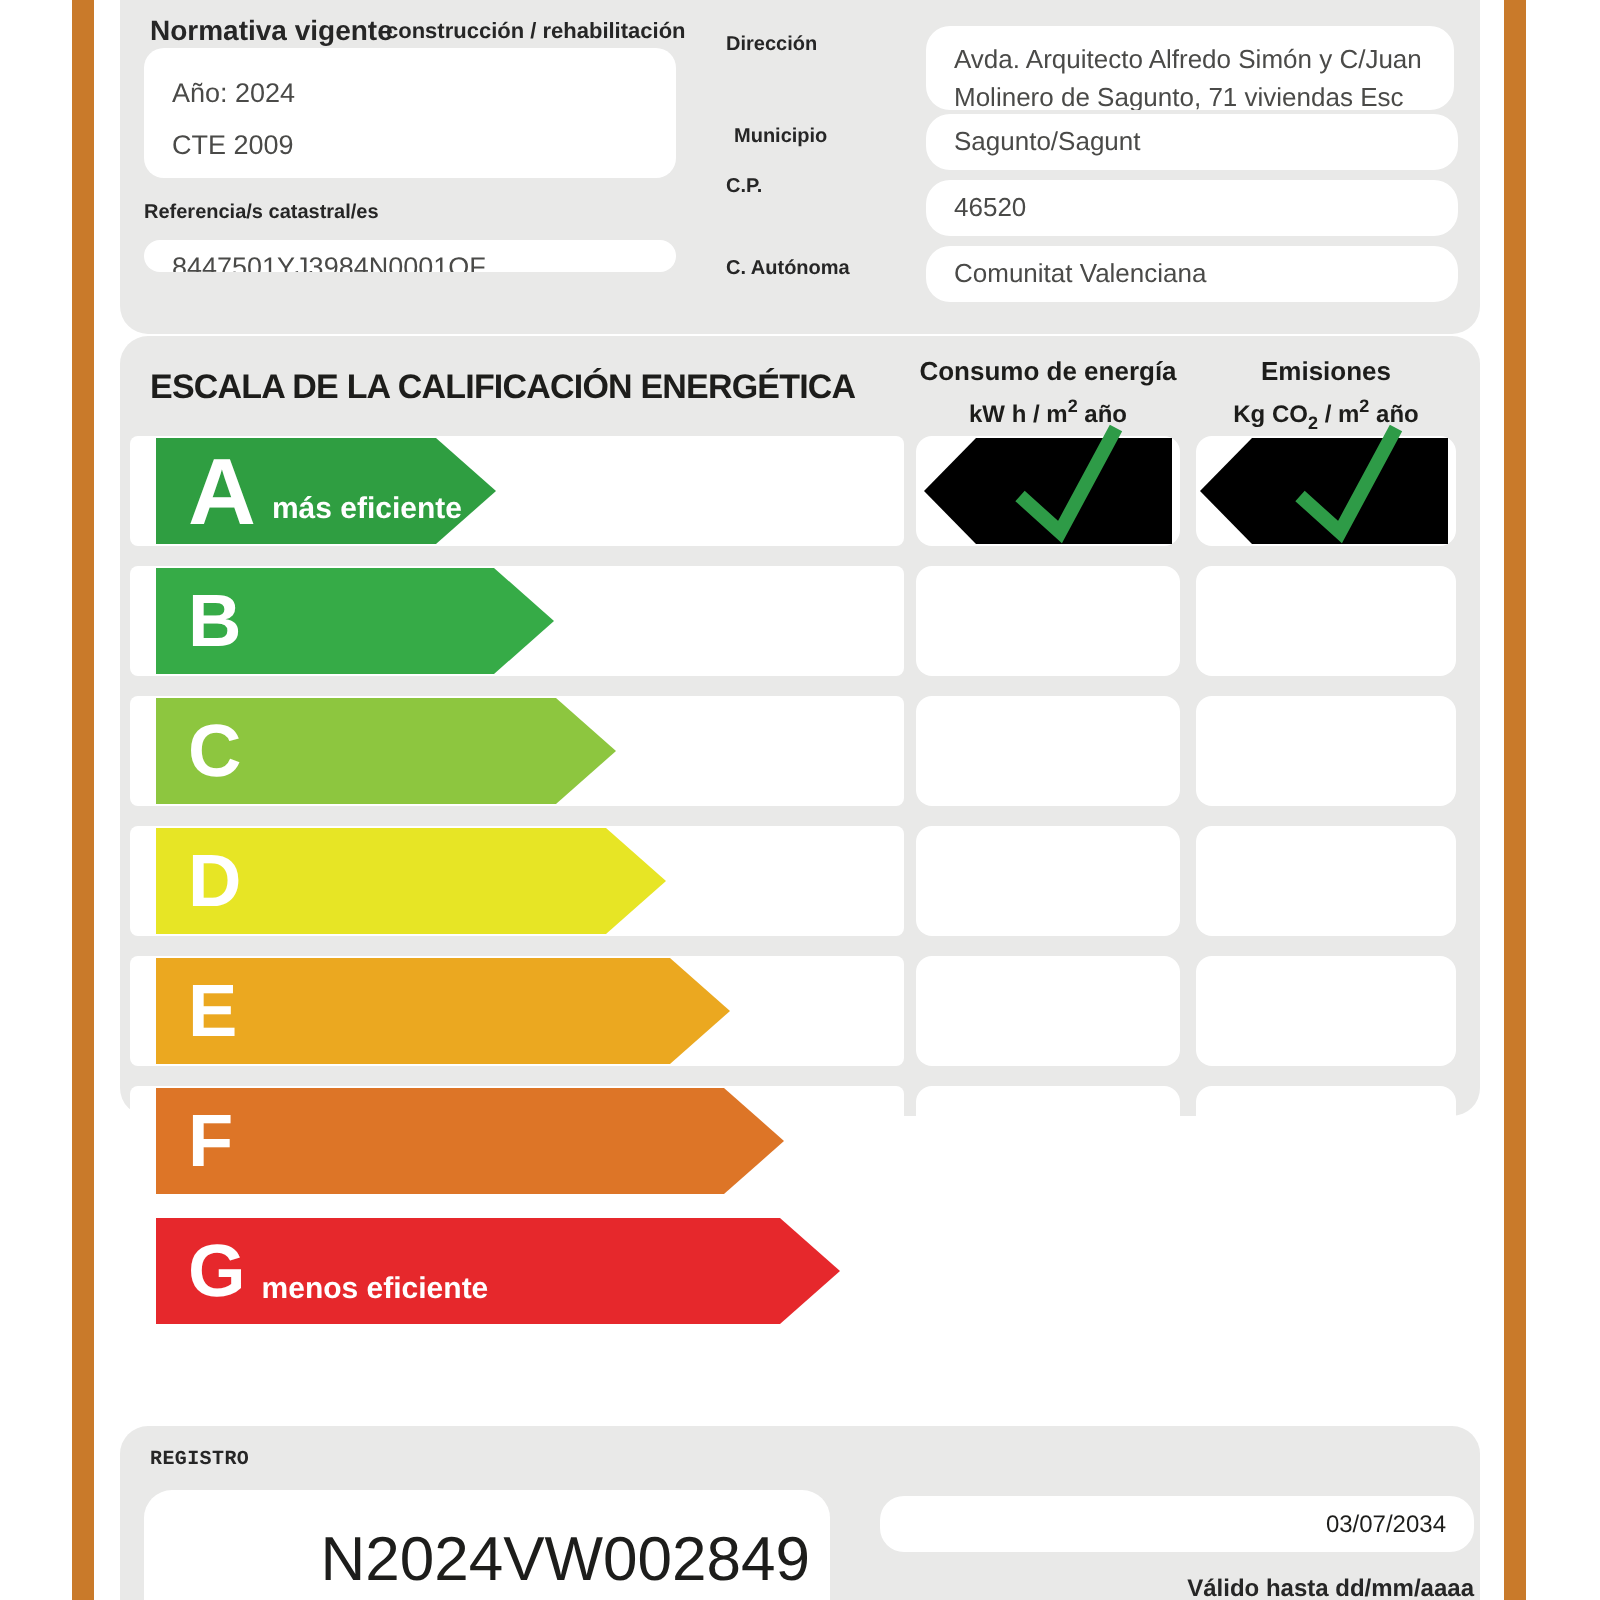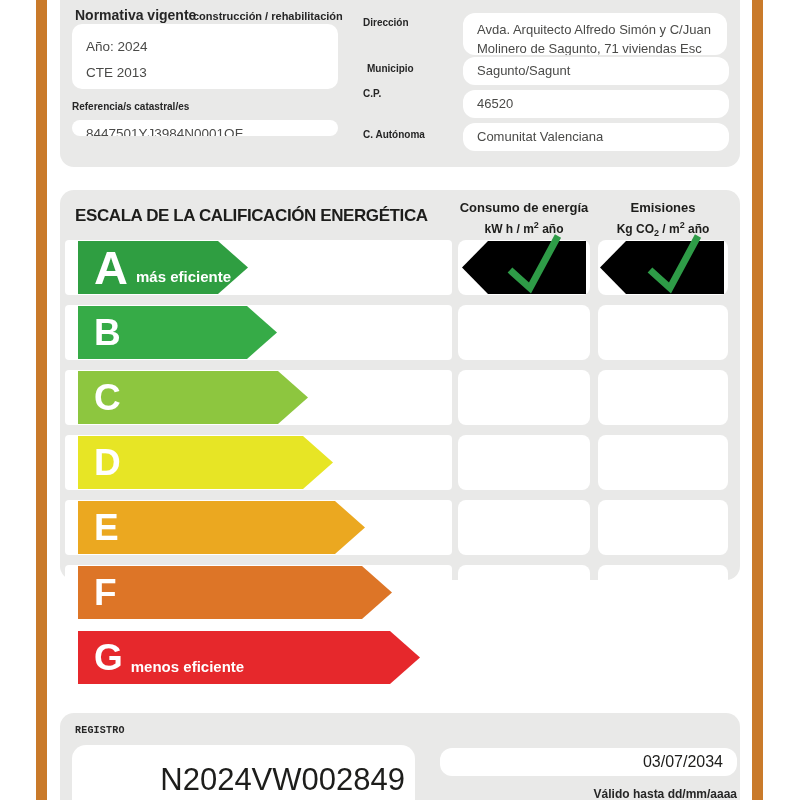--- a/index.html
+++ b/index.html
@@ -9,21 +9,21 @@
     font-family: "Liberation Sans", sans-serif;
   }
   #canvas { position: relative; width: 800px; height: 800px; overflow: hidden; }
 
   .frame-bar { position: absolute; top: 0; width: 11px; height: 800px; background: #c97a2a; }
   .frame-left  { left: 36px; }
   .frame-right { left: 752px; }
 
   .panel { position: absolute; left: 60px; width: 680px; background: #e9e9e8; border-radius: 14px; }
   .panel-top    { top: -40px; height: 207px; }
-  .panel-mid    { top: 190px; height: 390px; }
+  .panel-mid    { top: 168px; height: 390px; }
   .panel-bottom { top: 713px; height: 100px; }
 
   .lbl { position: absolute; font-weight: bold; font-size: 10px; color: #262626; white-space: nowrap; }
   .wbox { position: absolute; background: #ffffff; border-radius: 12px; overflow: hidden;
           font-size: 13px; color: #4a4a48; white-space: nowrap; }
 
   
   .normativa-label   { left: 15px; top: 47px; font-size: 14px; }
   .normativa-sub     { left: 133px; top: 50px; font-size: 11px; }
   .normativa-box     { left: 12px; top: 64px; width: 266px; height: 65px; border-radius: 10px;
@@ -69,38 +69,38 @@
   .badge-emisiones { left: 2px; }
   .check-wrap { position: absolute; left: 398px; top: 0; width: 132px; height: 55px; }
   .check-wrap.ce { left: 538px; width: 130px; }
   .check-svg { position: absolute; left: 46px; top: -12px; width: 60px; height: 66px; overflow: visible; }
 
   
   .registro-label { left: 15px; top: 12px; letter-spacing: 0.2px; font-family: Liberation Mono, monospace; }
   .reg-number-box { left: 12px; top: 32px; width: 343px; height: 70px; border-radius: 14px;
                     font-size: 31px; color: #1d1d1b; line-height: 70px; text-align: right; padding-right: 10px; }
   .reg-date-box   { left: 380px; top: 35px; width: 297px; height: 28px; border-radius: 12px;
-                    font-size: 16px; color: #1d1d1b; line-height: 28px; text-align: right; padding-right: 14px; }
+                    font-size: 12px; color: #1d1d1b; line-height: 28px; text-align: right; padding-right: 14px; }
   .reg-valid-note { position: absolute; left: 380px; top: 74px; width: 297px; text-align: right;
                     font-weight: bold; font-size: 12px; color: #262626; }
 </style>
 </head>
 <body>
 
 <div id="canvas">
 
   <div class="frame-bar frame-left" style="background: rgb(201, 122, 42);"></div>
   <div class="frame-bar frame-right" style="background: rgb(201, 122, 42);"></div>
 
   <div class="panel panel-top" style="background: rgb(233, 233, 232);">
     <div class="lbl normativa-label">Normativa vigente</div>
     <div class="lbl normativa-sub">construcción / rehabilitación</div>
     <div class="wbox normativa-box">
       <div>Año: 2024</div>
-      <div>CTE 2013</div>
+      <div>CTE 2009</div>
     </div>
     <div class="lbl catastral-label">Referencia/s catastral/es</div>
     <div class="wbox catastral-box">8447501YJ3984N0001QF</div>
 
     <div class="lbl dir-label">Dirección</div>
     <div class="wbox dir-box">
       <div>Avda. Arquitecto Alfredo Simón y C/Juan</div>
       <div>Molinero de Sagunto, 71 viviendas Esc 1y2</div>
     </div>
 

